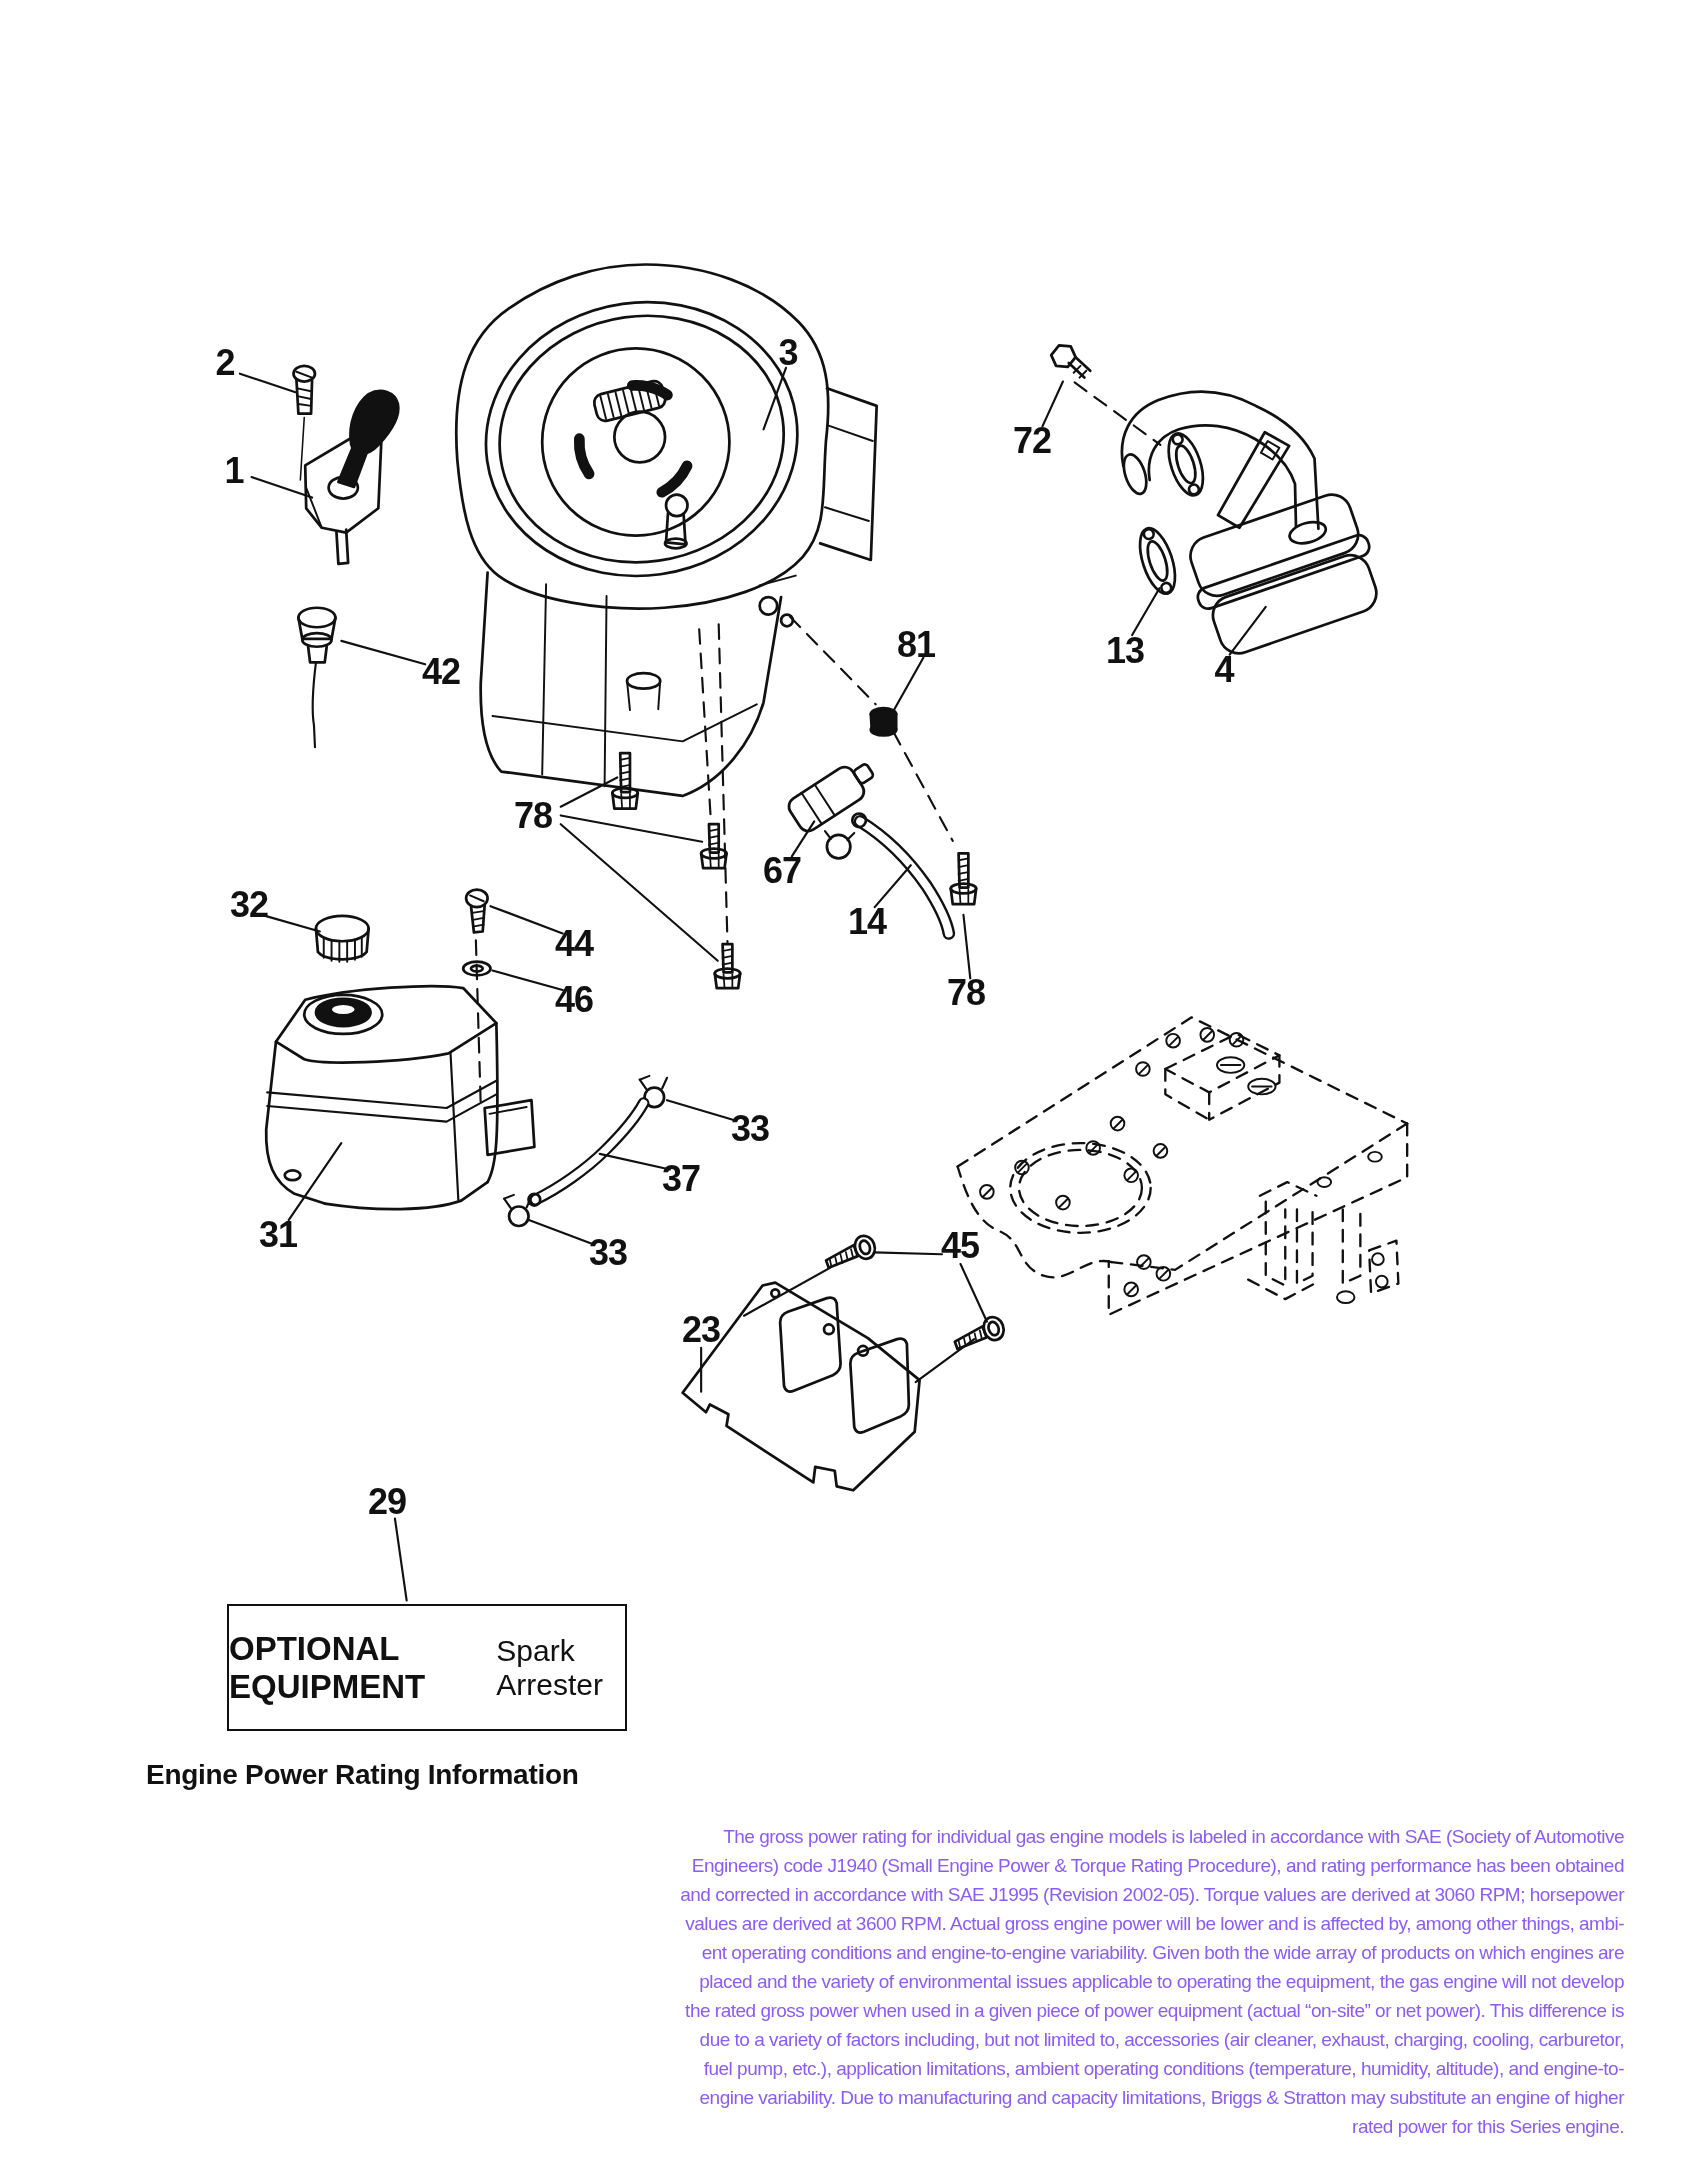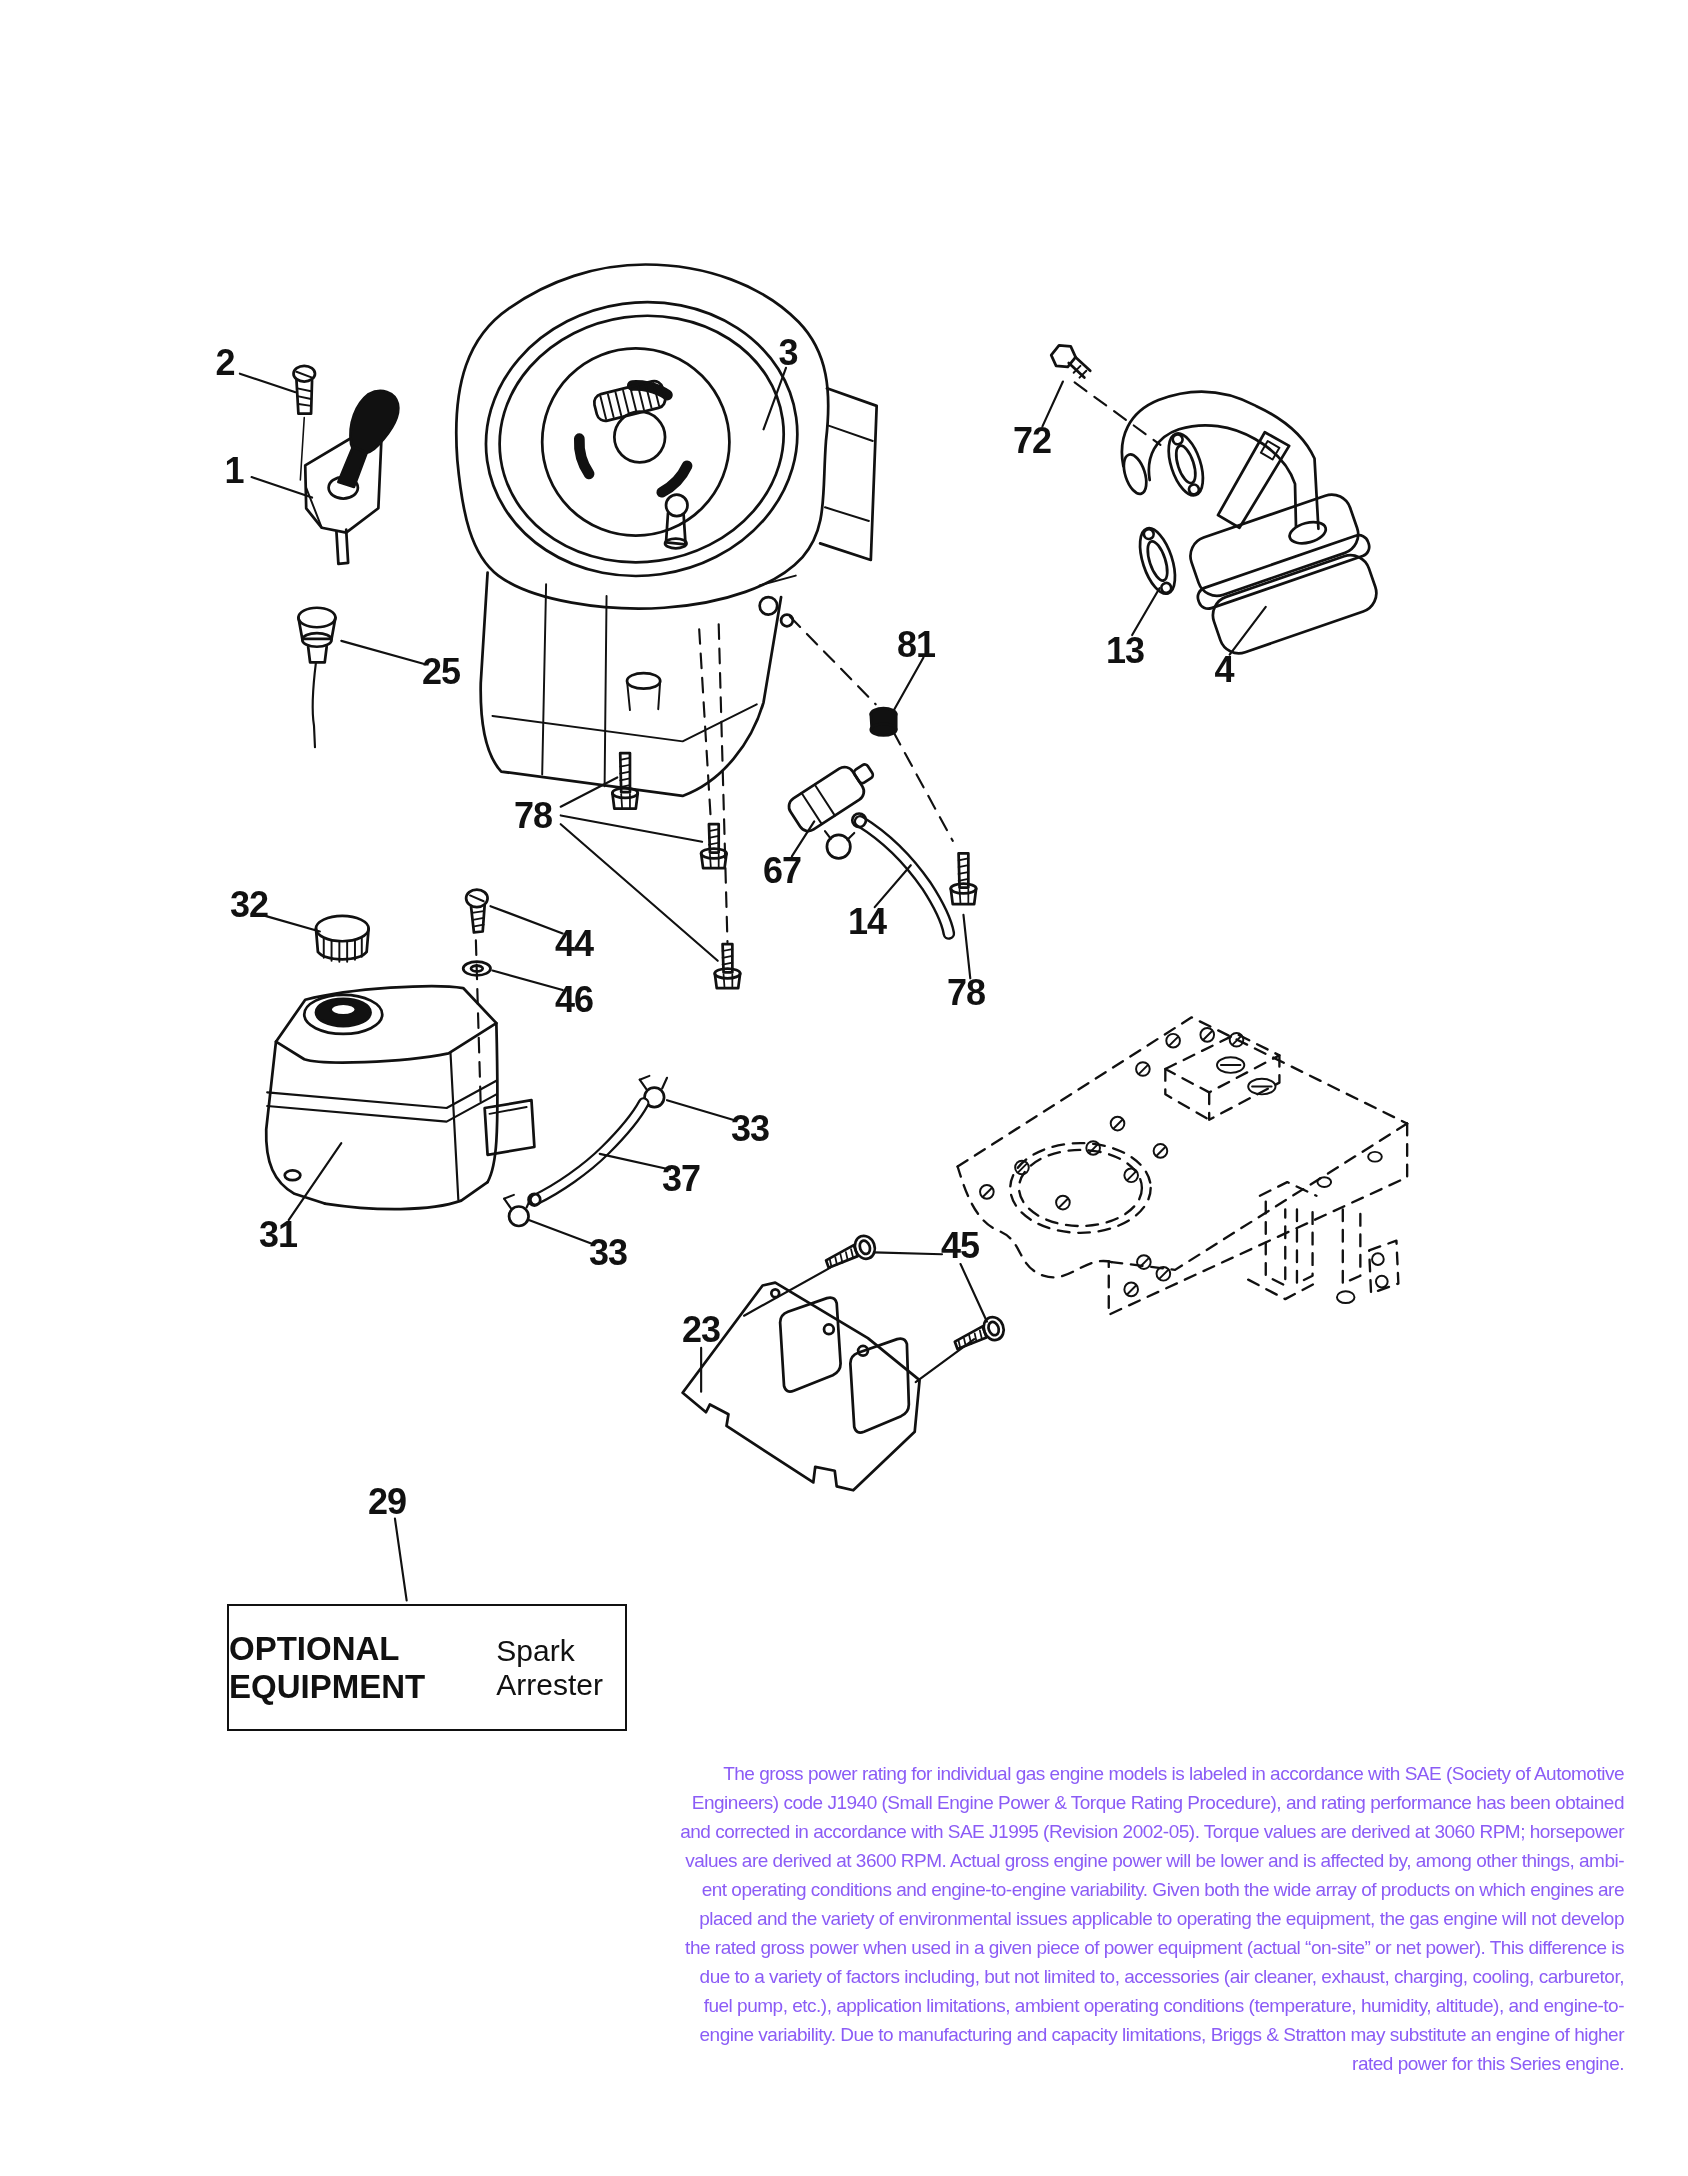--- a/index.html
+++ b/index.html
@@ -323,21 +323,21 @@
         <path d="M851,1300 L763,1349"></path>
         <path d="M985,1296 L1012,1355"></path>
         <path d="M999,1373 L939,1417"></path>
         <path d="M405,1557 L417,1641"></path>
       </g>
     </g>
   </svg>
 
   <div class="callout" style="left:225px;top:363px">2</div>
   <div class="callout" style="left:234px;top:471px">1</div>
-  <div class="callout" style="left:441px;top:672px">25</div>
+  <div class="callout" style="left:441px;top:672px">42</div>
   <div class="callout" style="left:788px;top:353px">3</div>
   <div class="callout" style="left:1032px;top:441px">72</div>
   <div class="callout" style="left:1125px;top:651px">13</div>
   <div class="callout" style="left:1224px;top:670px">4</div>
   <div class="callout" style="left:916px;top:645px">81</div>
   <div class="callout" style="left:533px;top:816px">78</div>
   <div class="callout" style="left:782px;top:871px">67</div>
   <div class="callout" style="left:867px;top:922px">14</div>
   <div class="callout" style="left:966px;top:993px">78</div>
   <div class="callout" style="left:249px;top:905px">32</div>
@@ -350,20 +350,21 @@
   <div class="callout" style="left:701px;top:1330px">23</div>
   <div class="callout" style="left:960px;top:1246px">45</div>
   <div class="callout" style="left:387px;top:1502px">29</div>
 
   <div class="opt-box">
     <div class="opt-title">OPTIONAL EQUIPMENT</div>
     <div class="opt-sub">Spark Arrester</div>
   </div>
 
   <div class="rating">
+    <h2 class="rating-heading">Engine Power Rating Information</h2>
     <div class="rating-body">The gross power rating for individual gas engine models is labeled in accordance with SAE (Society of Automotive
 Engineers) code J1940 (Small Engine Power &amp; Torque Rating Procedure), and rating performance has been obtained
 and corrected in accordance with SAE J1995 (Revision 2002-05). Torque values are derived at 3060 RPM; horsepower
 values are derived at 3600 RPM. Actual gross engine power will be lower and is affected by, among other things, ambi-
 ent operating conditions and engine-to-engine variability. Given both the wide array of products on which engines are
 placed and the variety of environmental issues applicable to operating the equipment, the gas engine will not develop
 the rated gross power when used in a given piece of power equipment (actual “on-site” or net power). This difference is
 due to a variety of factors including, but not limited to, accessories (air cleaner, exhaust, charging, cooling, carburetor,
 fuel pump, etc.), application limitations, ambient operating conditions (temperature, humidity, altitude), and engine-to-
 engine variability. Due to manufacturing and capacity limitations, Briggs &amp; Stratton may substitute an engine of higher

